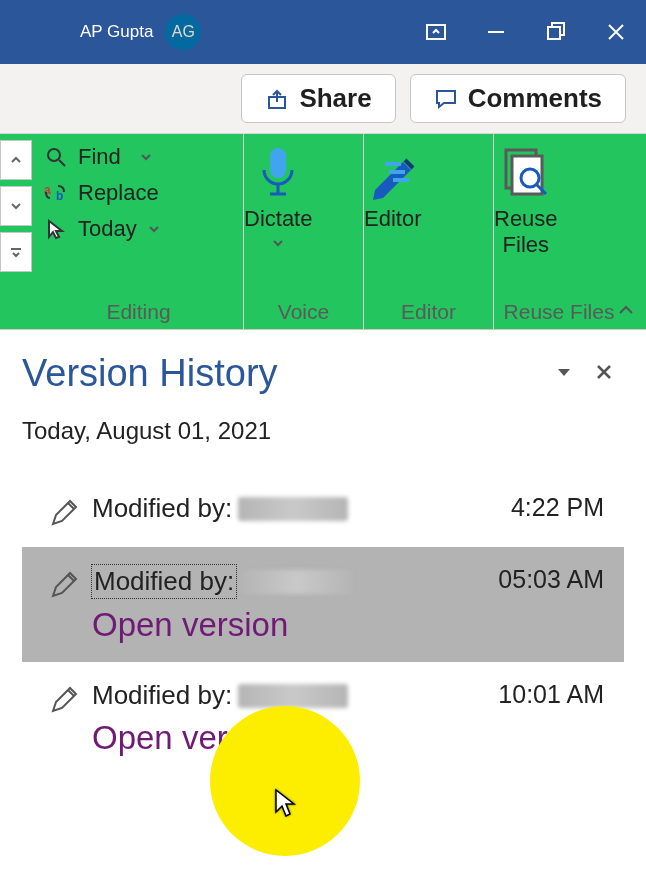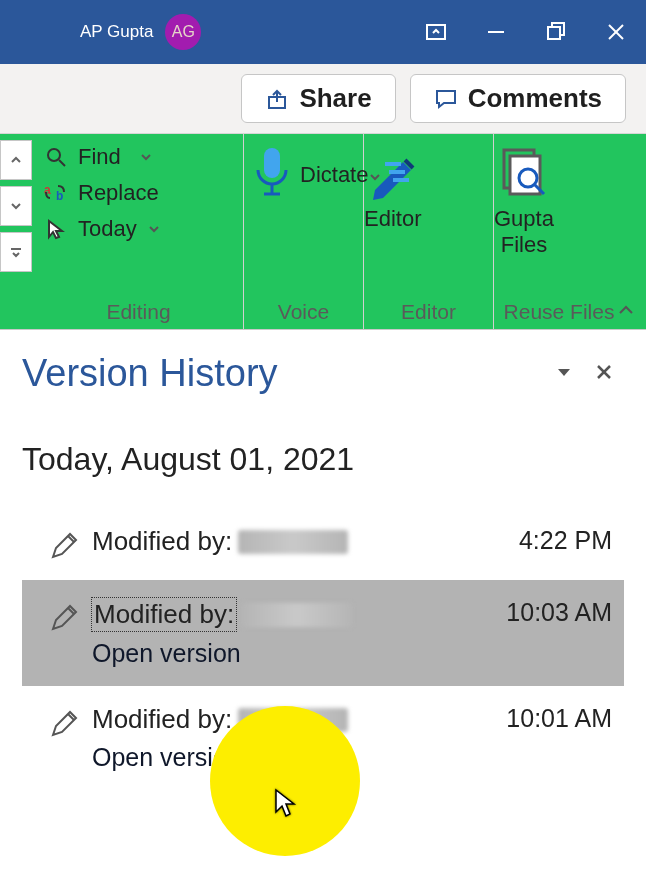--- a/index.html
+++ b/index.html
@@ -1,21 +1,21 @@
 <!DOCTYPE html>
 <html><head>
 <meta charset="utf-8">
 <style>
   * { box-sizing: border-box; margin: 0; padding: 0; }
   html, body { width: 646px; height: 876px; font-family: "Segoe UI", Arial, sans-serif; overflow: hidden; background: #fff; }
   
   
   .titlebar { height: 64px; background: #2b579a; display: flex; align-items: center; color: #fff; }
   .titlebar .username { margin-left: 80px; font-size: 17px; }
-  .titlebar .avatar { width: 36px; height: 36px; border-radius: 50%; background: #a21caf; color: #e6d5c8; display: flex; align-items: center; justify-content: center; font-size: 16px; margin-left: 12px; }
+  .titlebar .avatar { width: 36px; height: 36px; border-radius: 50%; background: #0369a1; color: #e6d5c8; display: flex; align-items: center; justify-content: center; font-size: 16px; margin-left: 12px; }
   .titlebar .spacer { flex: 1; }
   .titlebar .winbtn { width: 60px; height: 64px; display: flex; align-items: center; justify-content: center; color: #fff; font-size: 18px; }
   .titlebar .winbtn svg { stroke: #fff; fill: none; }
   
   
   .sharebar { height: 70px; background: #f3f2f1; border-bottom: 1px solid #d6d6d6; display: flex; align-items: center; justify-content: flex-end; gap: 14px; padding-right: 20px; }
   .sharebar .btn { background: #fff; border: 1px solid #c6c6c6; border-radius: 6px; padding: 8px 23px; display: flex; align-items: center; gap: 10px; font-size: 26px; font-weight: 600; color: #1f1f1f; }
   .sharebar .btn .ic { width: 24px; height: 24px; display: flex; align-items: center; justify-content: center; }
   
   
@@ -35,30 +35,30 @@
   .voice { width: 120px; }
   .editorgrp { width: 130px; }
   .reuse { width: 130px; border-right: none; }
   .ribbon .collapse { position:absolute; right:10px; bottom:8px; }
   
   
   .vh { padding: 22px 22px 0 22px; }
   .vh-head { display: flex; align-items: flex-start; }
   .vh-title { color: #2b579a; font-size: 38px; font-weight: 400; flex: 1; }
   .vh-head .hbtn { width: 40px; height: 40px; display:flex; align-items:center; justify-content:center; color:#555; }
-  .vh-date { font-size: 32px; color: #222; margin-top: 46px; margin-bottom: 30px; }
+  .vh-date { font-size: 24px; color: #222; margin-top: 22px; margin-bottom: 30px; }
   .vitem { display: flex; padding: 18px 14px 18px 14px; position: relative; }
   .vitem.selected { background: #b3b3b3; }
   .vitem .pencol { width: 56px; display:flex; align-items:flex-start; justify-content:center; padding-top:4px; }
   .vitem .content { flex: 1; }
   .vitem .mod { font-size: 26px; color: #222; display:flex; align-items:center; gap:6px; }
   .vitem .mod .modlabel.boxed { outline: 1px dotted #333; padding: 1px 2px; }
   .vitem .blur { display:inline-block; width: 110px; height: 24px; background: linear-gradient(90deg,#b5b5b5,#c9c9c9,#b5b5b5); filter: blur(2px); border-radius:3px; }
-  .vitem .link { color: #0f172a; font-size: 25px; margin-top: 8px; }
-  .vitem .time { font-size: 25px; color: #222; position:absolute; right: 12px; top: 18px; }
+  .vitem .link { color: #701a75; font-size: 33px; margin-top: 8px; }
+  .vitem .time { font-size: 25px; color: #222; position:absolute; right: 20px; top: 18px; }
   
   
   .highlight { position: absolute; width: 150px; height: 150px; border-radius: 50%; background: #fdee00; left: 210px; top: 706px; pointer-events: none; z-index: 5; }
   .cursor { position:absolute; left: 274px; top: 788px; z-index: 7; }
   .cursor svg { filter: drop-shadow(0 0 1px rgba(0,0,0,0.6)); }
   
   svg { display:block; }
 </style>
 </head>
 <body>
@@ -172,21 +172,21 @@
               <polyline points="3,5 7,9 11,5"></polyline>
             </svg>
         </span>
       </div>
     </div>
     <div class="label">Editing</div>
   </div>
 
   <div class="grp voice">
     <div class="body vgrp">
-      <div style="display:flex;flex-direction:row;align-items:center;">
+      <div style="display:flex;flex-direction:column;align-items:center;">
         <span class="bigicon">
           <svg width="44" height="56" viewBox="0 0 44 56">
               <rect x="14" y="4" width="16" height="30" rx="8" fill="#41a5ee"></rect>
               <path d="M8 26a14 14 0 0 0 28 0" fill="none" stroke="#185abd" stroke-width="3"></path>
               <line x1="22" y1="40" x2="22" y2="50" stroke="#185abd" stroke-width="3"></line>
               <line x1="14" y1="50" x2="30" y2="50" stroke="#185abd" stroke-width="3"></line>
             </svg>
         </span>
         <span class="txt">Dictate</span>
         <span style="margin-top:4px;">
@@ -221,21 +221,21 @@
     <div class="body vgrp">
       <div style="display:flex;flex-direction:column;align-items:center;">
         <span class="bigicon">
           <svg width="56" height="56" viewBox="0 0 56 56">
               <rect x="8" y="6" width="30" height="38" fill="none" stroke="#5a5a5a" stroke-width="3"></rect>
               <rect x="14" y="12" width="30" height="38" fill="#fff" stroke="#5a5a5a" stroke-width="3"></rect>
               <circle cx="32" cy="34" r="9" fill="none" stroke="#185abd" stroke-width="3"></circle>
               <line x1="39" y1="41" x2="48" y2="50" stroke="#185abd" stroke-width="3"></line>
             </svg>
         </span>
-        <span class="txt" style="white-space:pre-line;">Gupta
+        <span class="txt" style="white-space:pre-line;">Reuse
 Files</span>
       </div>
     </div>
     <div class="label">Reuse Files</div>
   </div>
 
   <span class="collapse">
     <svg width="20" height="20" viewBox="0 0 20 20" fill="none" stroke="#555" stroke-width="2">
         <polyline points="4,12 10,6 16,12"></polyline>
       </svg>
@@ -287,21 +287,21 @@
           </svg>
         </span>
       </div>
     <div class="content">
       <div class="mod">
           <span class="modlabel boxed">Modified by:</span>
           <span class="blur"></span>
         </div>
       <div class="link">Open version</div>
     </div>
-    <div class="time">10:03 AM</div>
+    <div class="time">05:03 AM</div>
   </div>
 
   <div class="vitem">
     <div class="pencol">
         <span>
           <svg width="32" height="32" viewBox="0 0 32 32" fill="none" stroke="#555" stroke-width="2">
             <path d="M5 27l3-9L22 4l6 6L14 24l-9 3z"></path>
             <line x1="20" y1="6" x2="26" y2="12"></line>
           </svg>
         </span>

